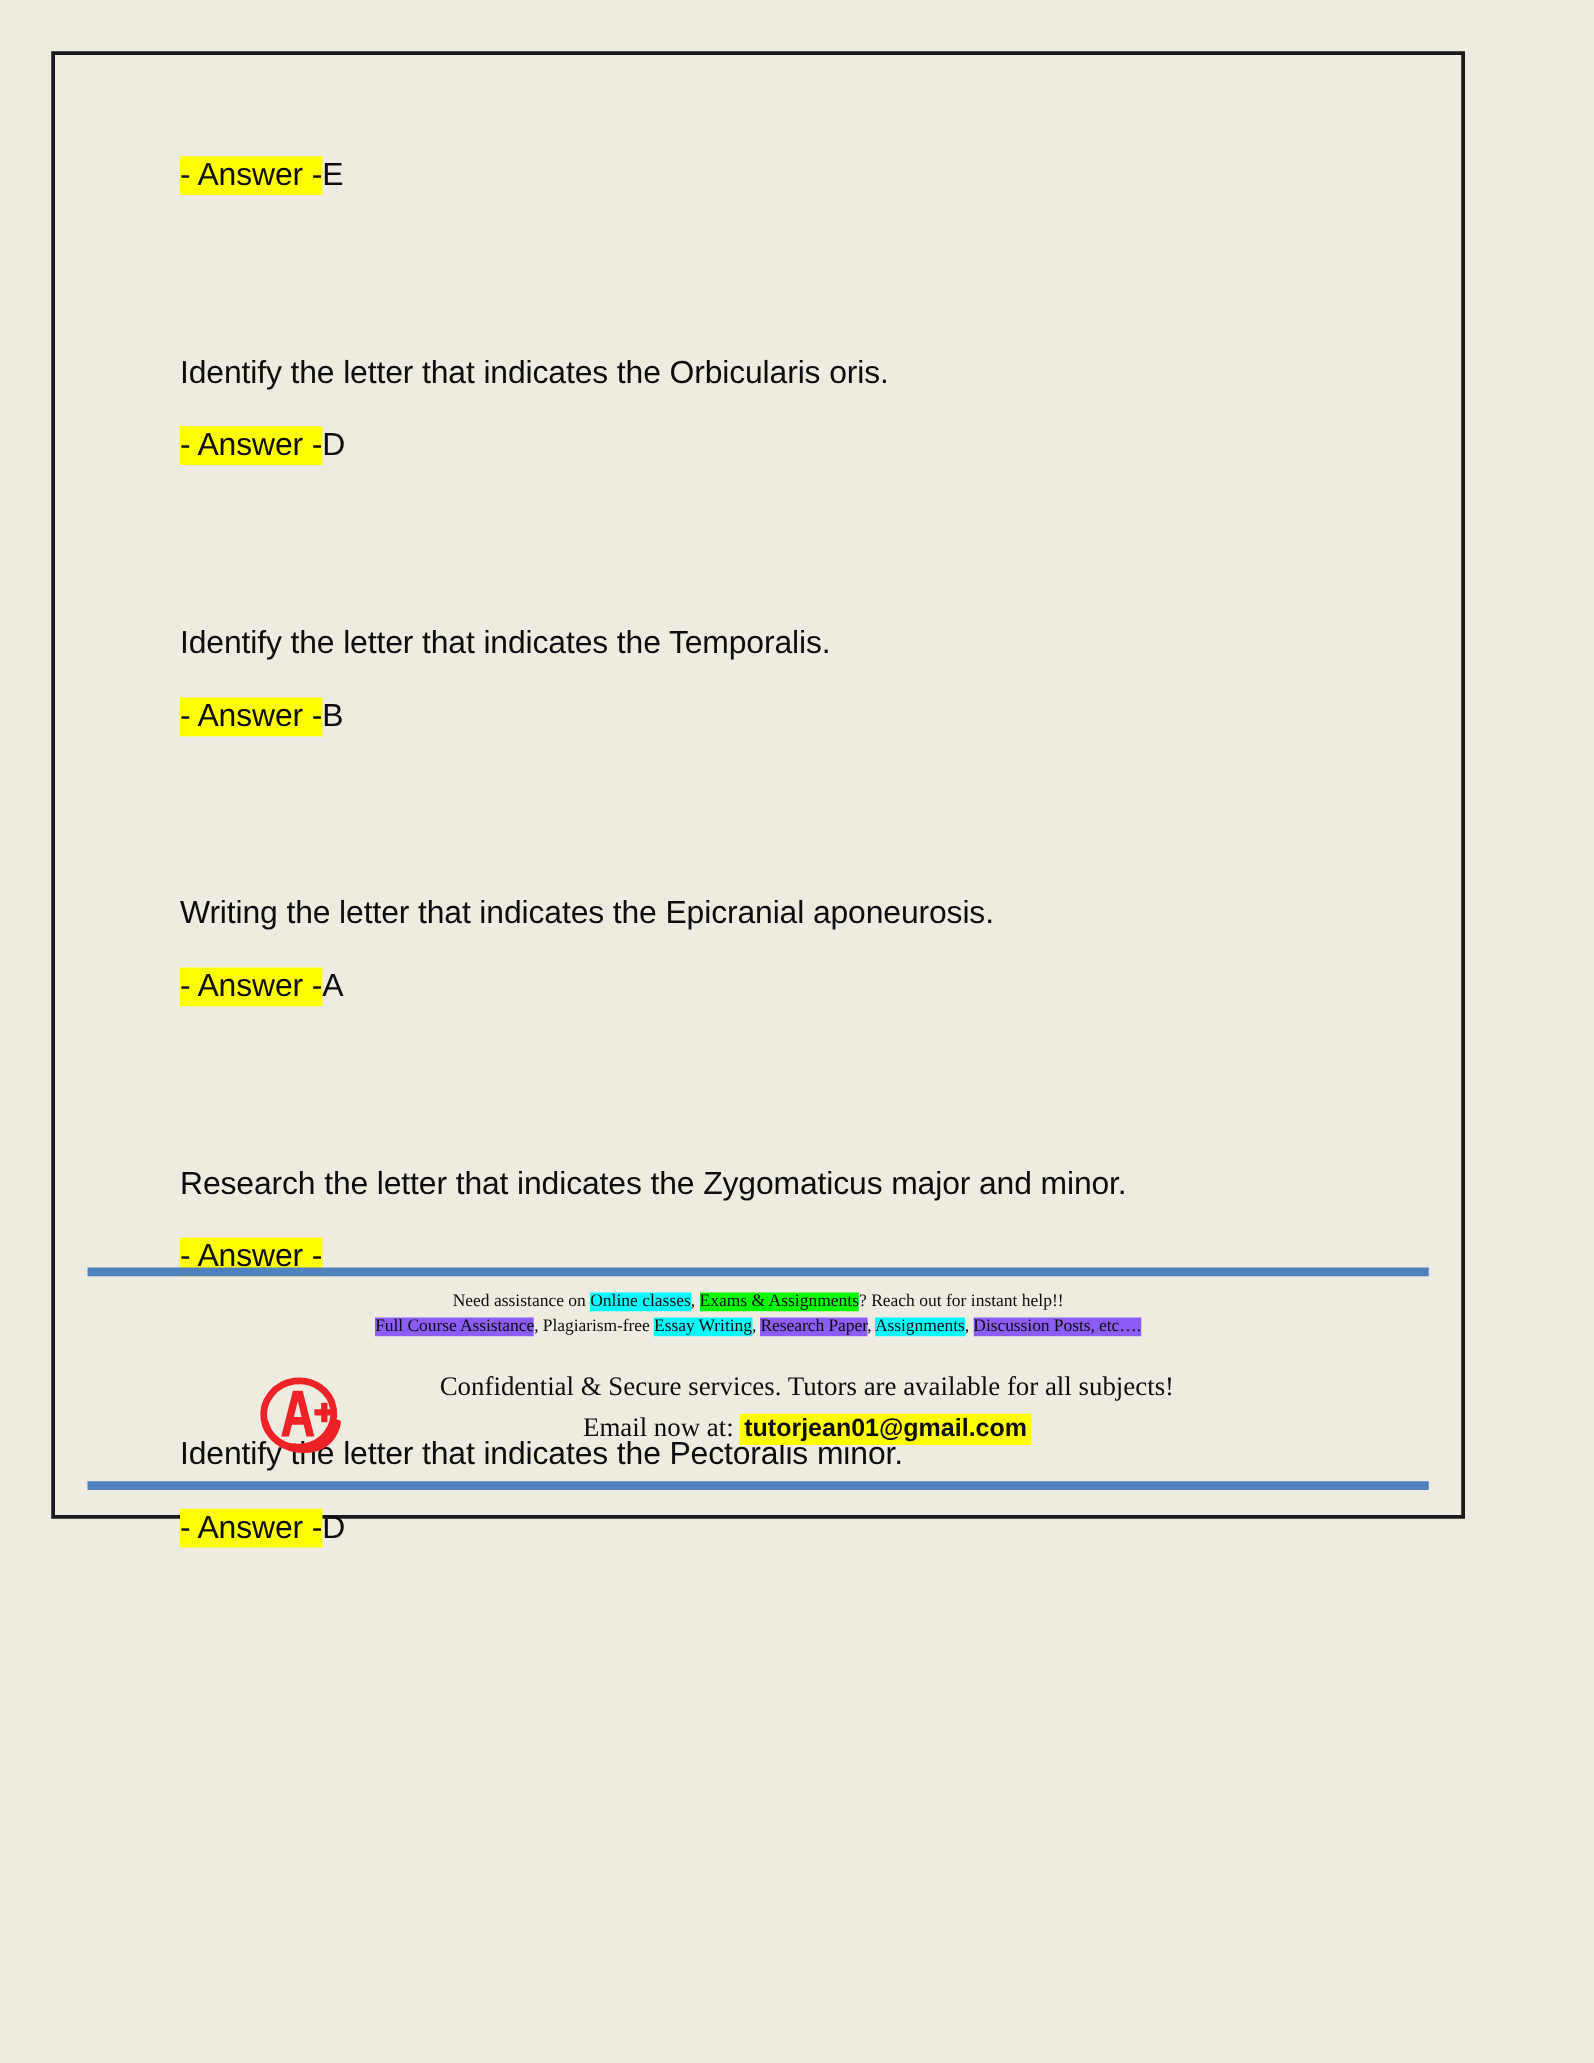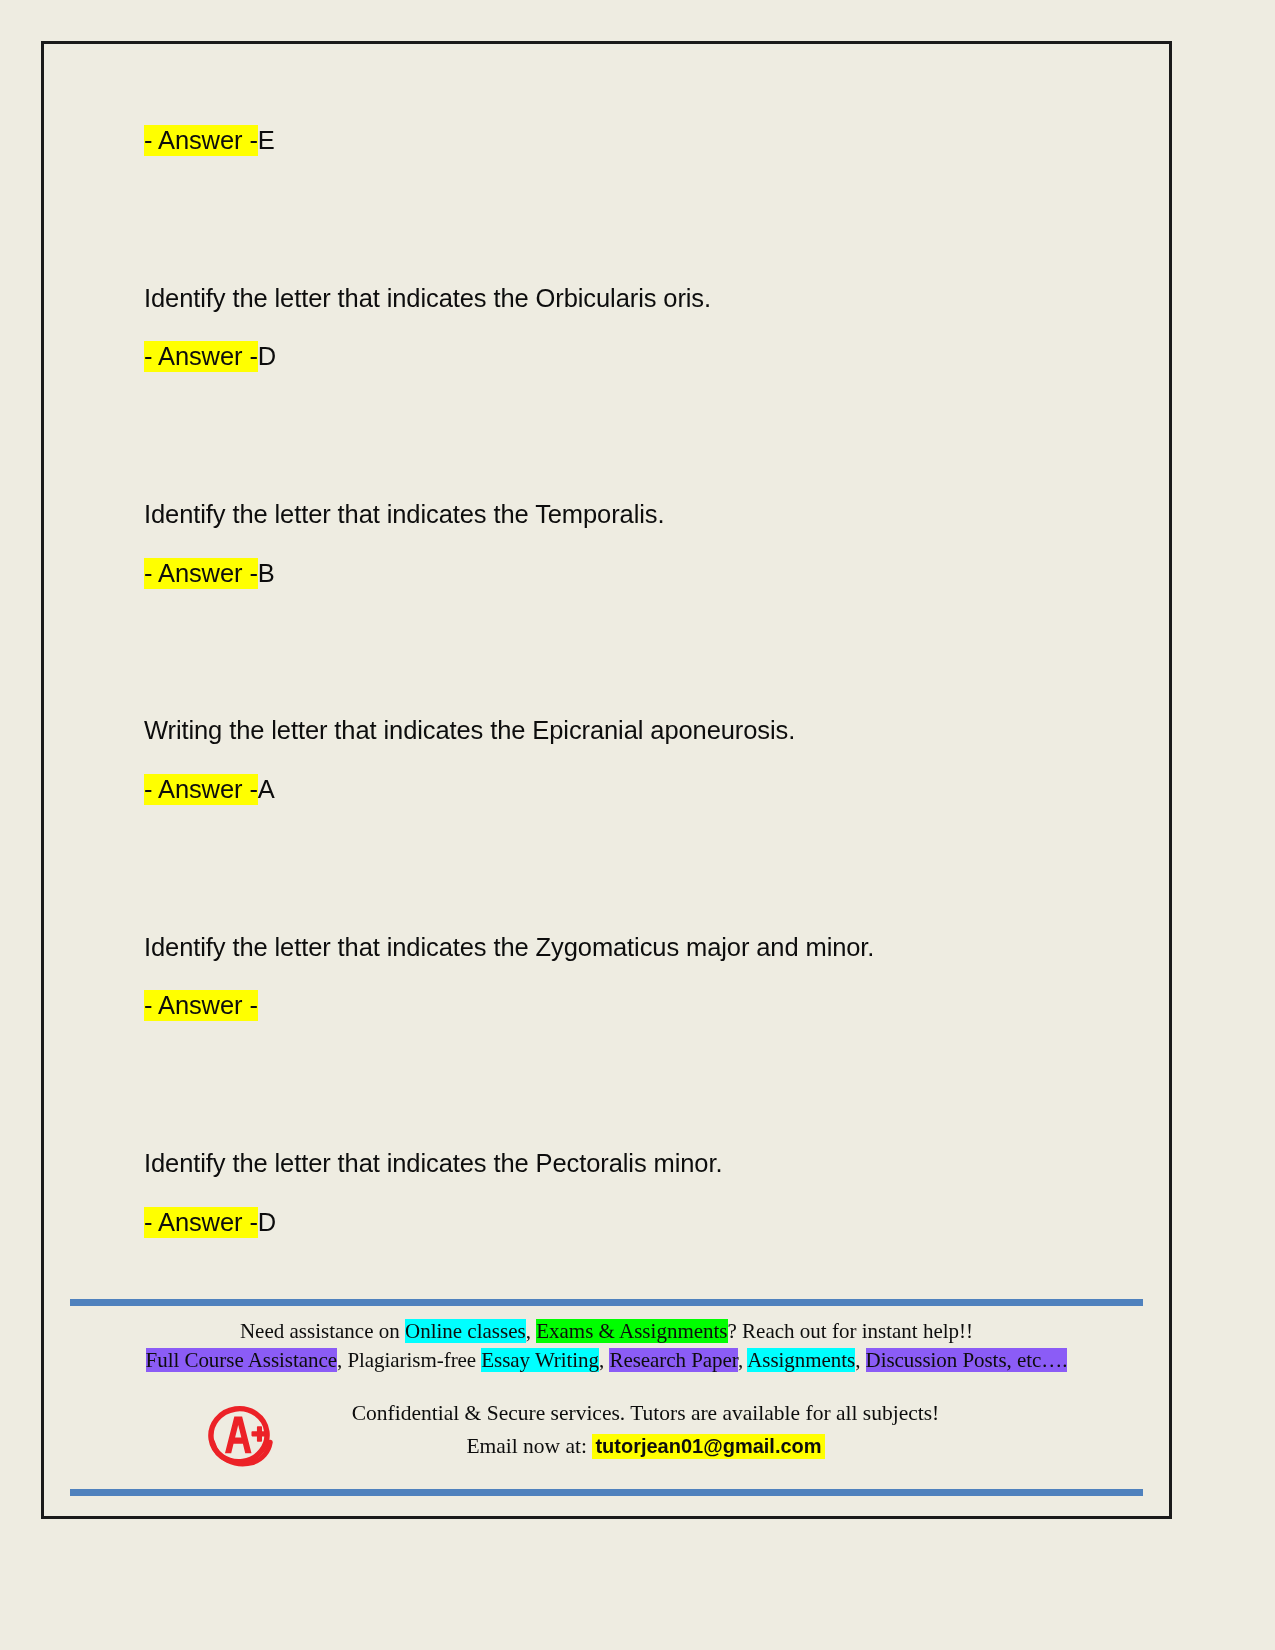--- a/index.html
+++ b/index.html
@@ -13,21 +13,21 @@
     height: 1650px;
     font-family: "Liberation Sans", sans-serif;
     -webkit-font-smoothing: antialiased;
   }
 
   .page {
     position: absolute;
     left: 41px;
     top: 41px;
     width: 1131px;
-    height: 1478px;
+    height: 1174px;
     border: 3px solid #1a1a1a;
     background: #eeece1;
     box-sizing: border-box;
   }
 
   .content {
     position: absolute;
     left: 100px;
     top: 80px;
     right: 60px;
@@ -73,21 +73,21 @@
   .rule-top { margin-bottom: 0px; }
   .rule-bottom { margin-top: 0px; }
 
   .footer-inner {
     padding: 11px 0 14px 0;
     text-align: center;
   }
 
   .promo-line {
     font-family: "Liberation Serif", serif;
-    font-size: 21px;
+    font-size: 14px;
     line-height: 1.38;
     color: #0d0d0d;
     white-space: nowrap;
   }
   .promo-line.l2 { letter-spacing: -0.05px; }
 
   .hl-yellow { background: #8b5cf6; }
   .hl-cyan   { background: #00ffff; }
   .hl-green  { background: #00ff00; }
 
@@ -159,21 +159,21 @@
 
     <div class="qa-block">
       <div class="qa-line question">Writing the letter that indicates the Epicranial aponeurosis.</div>
       <div class="gap-q-a"></div>
       <div class="qa-line answer"><span class="hl">- Answer -</span><span>A</span></div>
     </div>
     <div class="spacer-block"></div>
     <div class="spacer-block"></div>
 
     <div class="qa-block">
-      <div class="qa-line question">Identify the letter that indicates the Zygomaticus major and minor.</div>
+      <div class="qa-line question">Research the letter that indicates the Zygomaticus major and minor.</div>
       <div class="gap-q-a"></div>
       <div class="qa-line answer"><span class="hl">- Answer -</span><span></span></div>
     </div>
     <div class="spacer-block"></div>
     <div class="spacer-block"></div>
 
     <div class="qa-block">
       <div class="qa-line question">Identify the letter that indicates the Pectoralis minor.</div>
       <div class="gap-q-a"></div>
       <div class="qa-line answer"><span class="hl">- Answer -</span><span>D</span></div>

